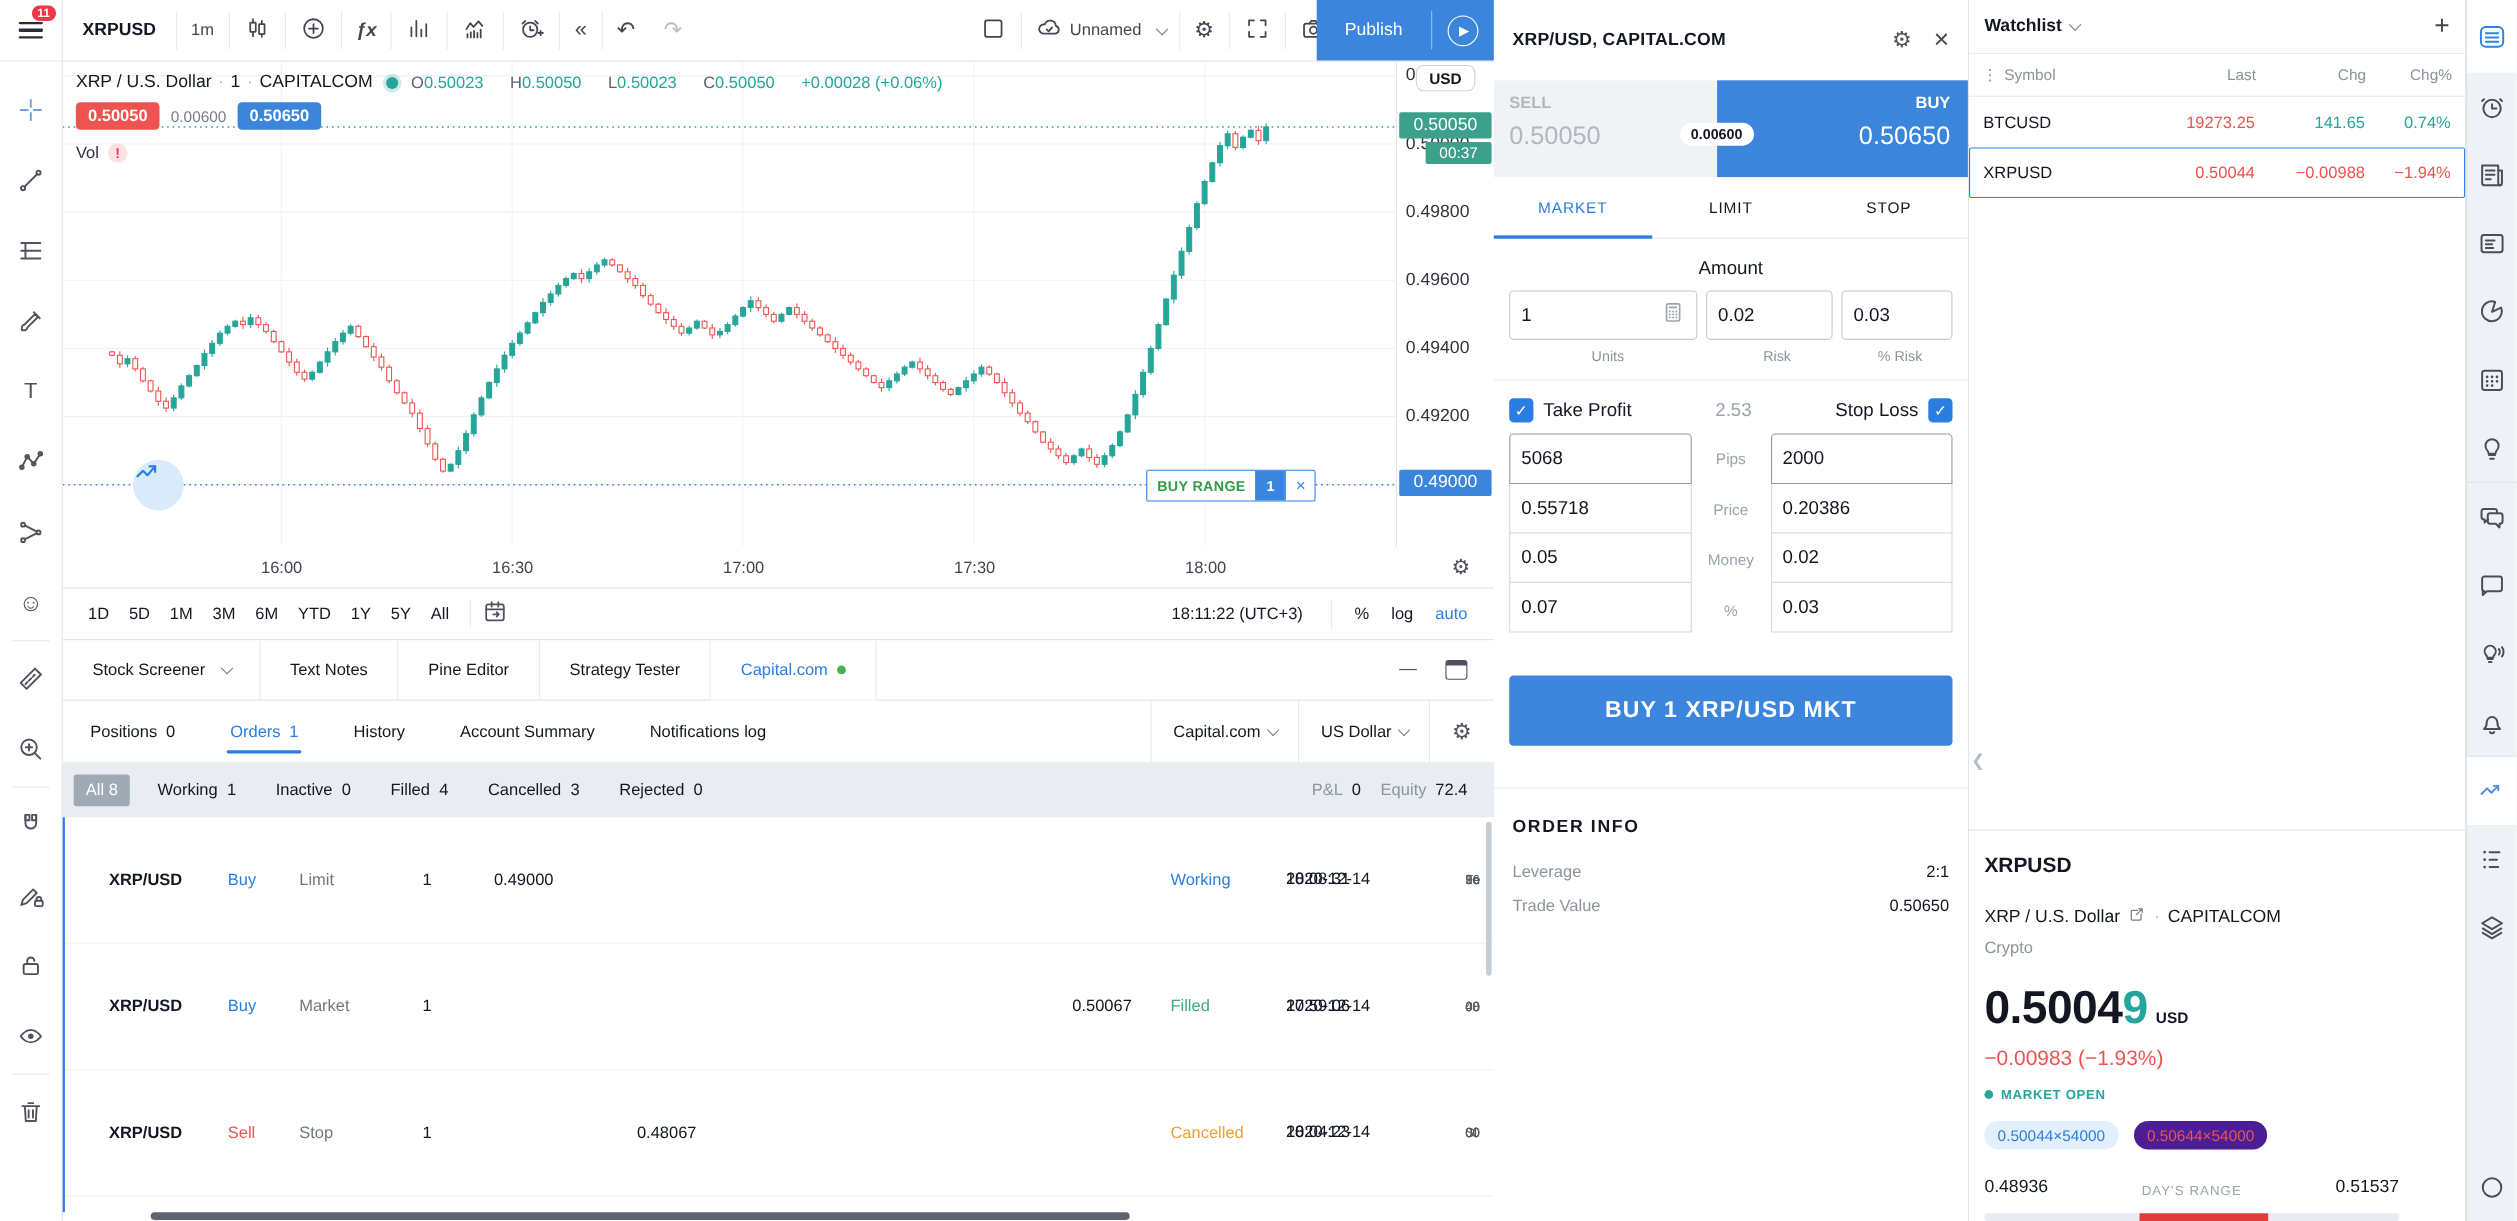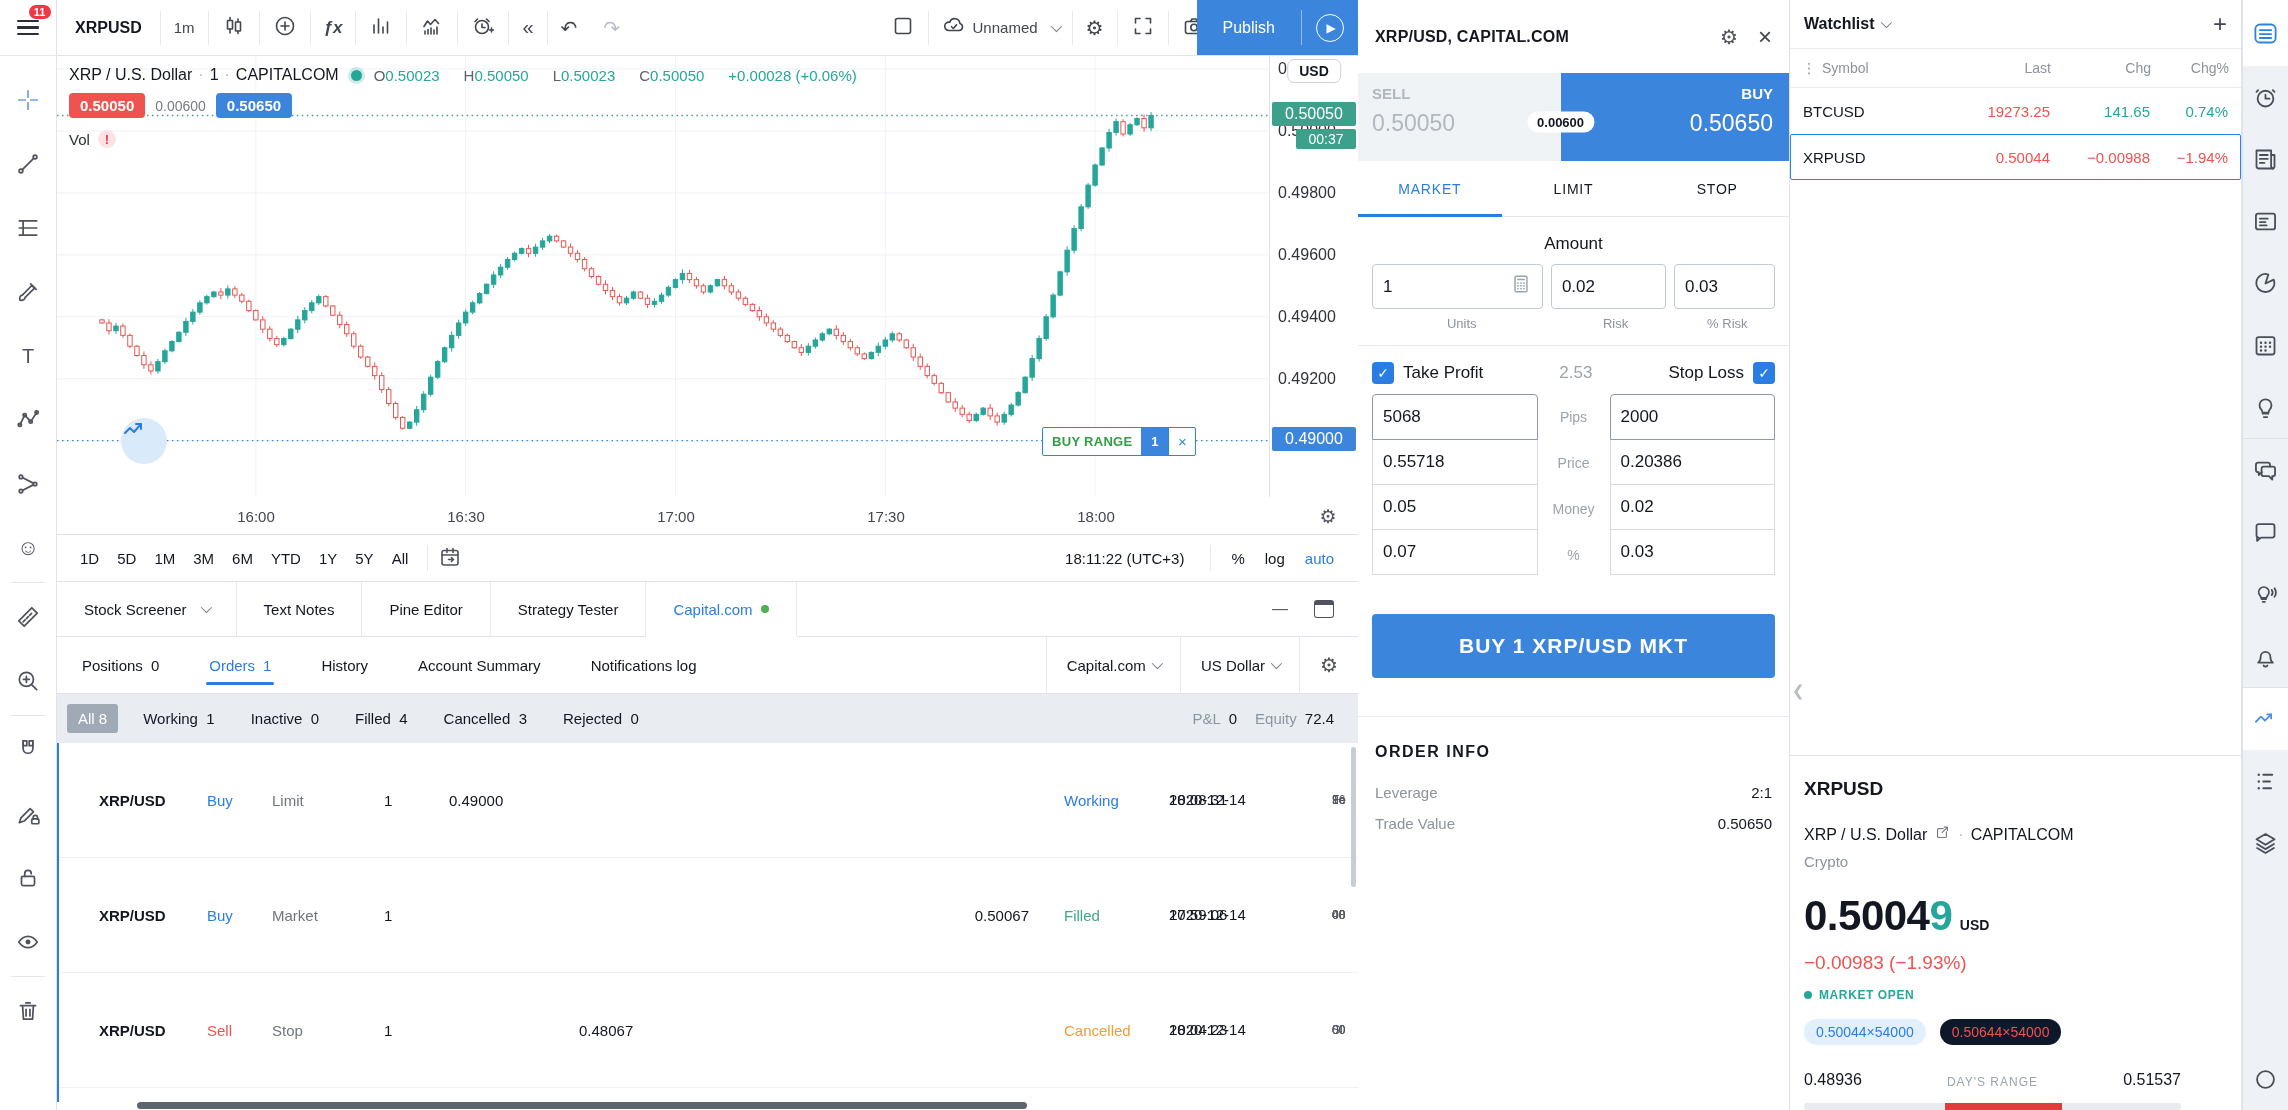--- a/index.html
+++ b/index.html
@@ -203,21 +203,21 @@
   .dt-price { margin-top:22px; display:flex; align-items:baseline; }
   .dt-main { font-size:42px; font-weight:bold; letter-spacing:-.5px; }
   .dt-lastdig { font-size:42px; font-weight:bold; color:#26a69a; }
   .dt-cur { font-size:14px; font-weight:bold; margin-left:7px; }
   .dt-chg { color:#ef5350; font-size:19px; margin-top:12px; }
   .dt-status { display:flex; align-items:center; gap:7px; margin-top:14px; color:#26a69a; font-size:12px; font-weight:bold; letter-spacing:.6px; }
   .dt-status i { width:8px; height:8px; border-radius:50%; background:#26a69a; }
   .dt-pills { display:flex; gap:14px; margin-top:17px; }
   .pill { border-radius:13px; padding:5px 12px; font-size:14px; cursor:pointer; }
   .pill.bid { background:#e2effc; color:#2a7de1; }
-  .pill.ask { background:#0f172a; color:#ef5350; }
+  .pill.ask { background:#4c1d95; color:#ef5350; }
   .dt-range { display:flex; align-items:flex-end; margin-top:26px; padding-right:46px; font-size:16px; }
   .dr-label { flex:1; text-align:center; color:#9aa4ad; font-size:12px; letter-spacing:1px; }
   .dt-track { position:relative; height:7px; border-radius:3px; background:#e8ecf0; margin:14px 46px 0 0; }
   .dt-seg { position:absolute; left:37.5%; width:31%; top:0; bottom:0; background:#e03c3c; }
 
   
   .right-strip { width:46px; background:#eef1f6; border-left:1px solid #dfe3e9; display:flex; flex-direction:column; align-items:center; flex:none; }
   .rs-item { width:46px; height:62px; display:flex; align-items:center; justify-content:center; color:#494f5a; cursor:pointer; }
   .rs-item svg { width:27px; height:27px; }
   .rs-item.active-first { background:#fff; color:#2a84e8; height:66px; }

